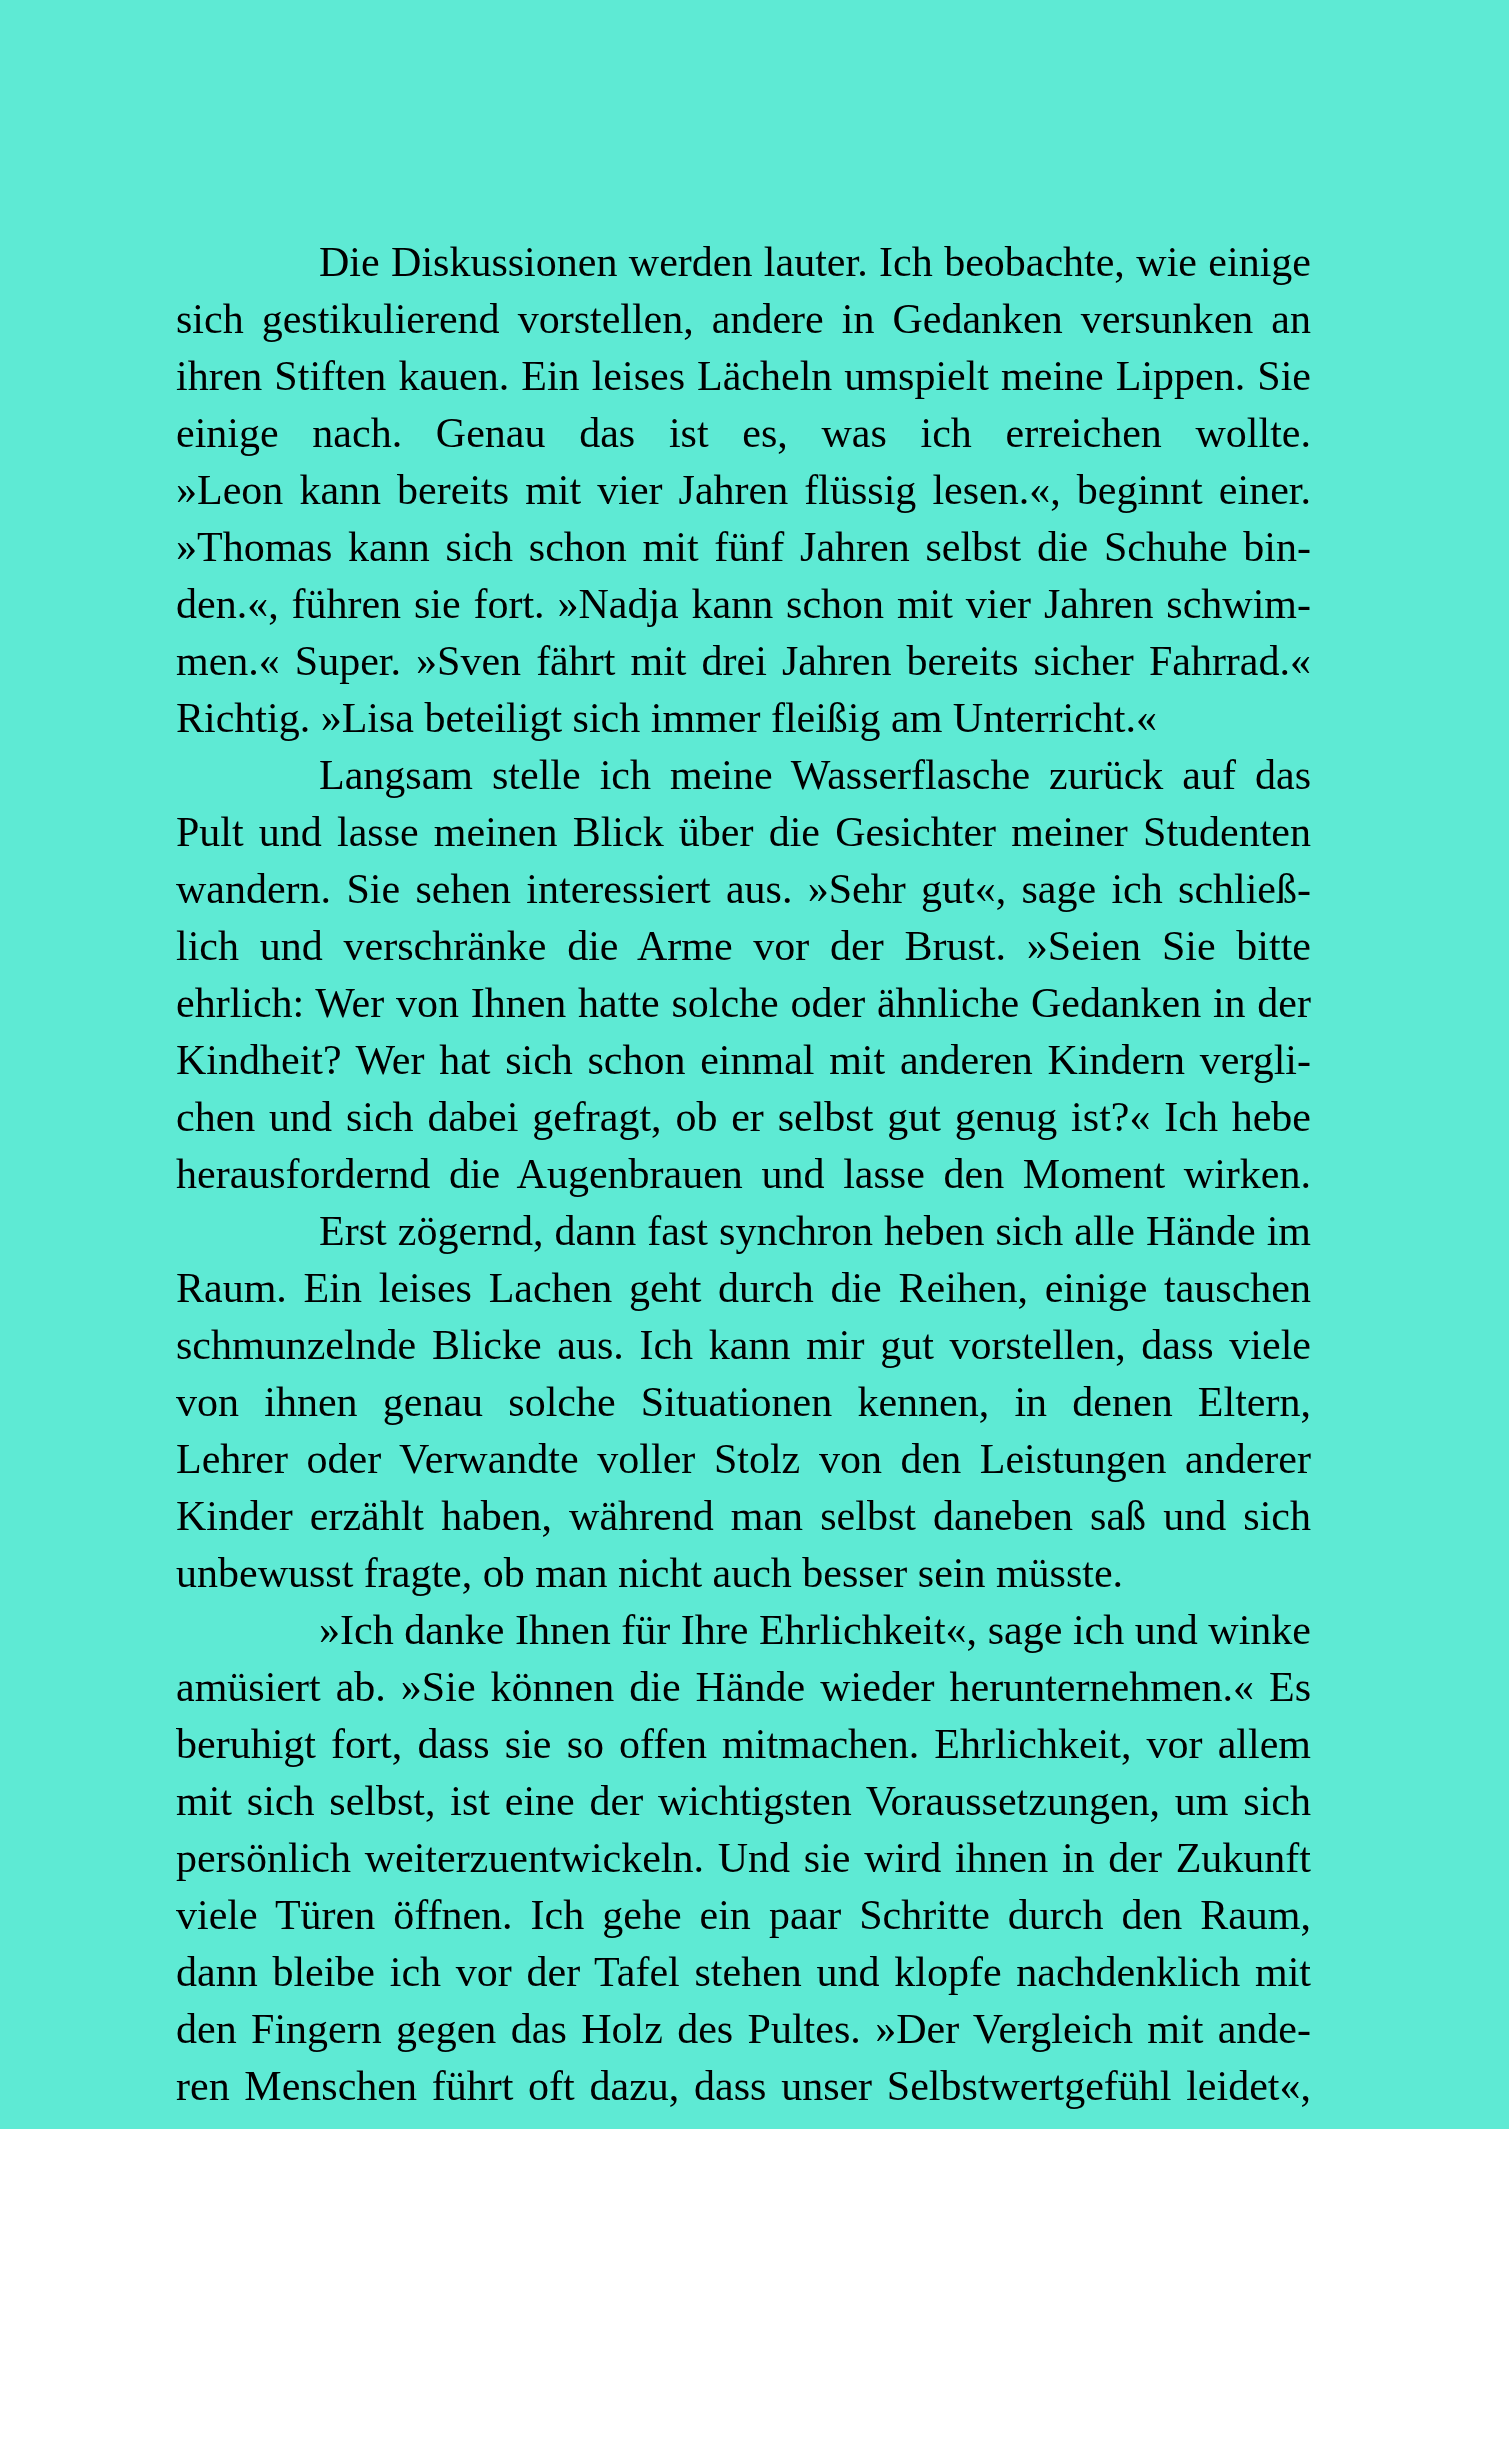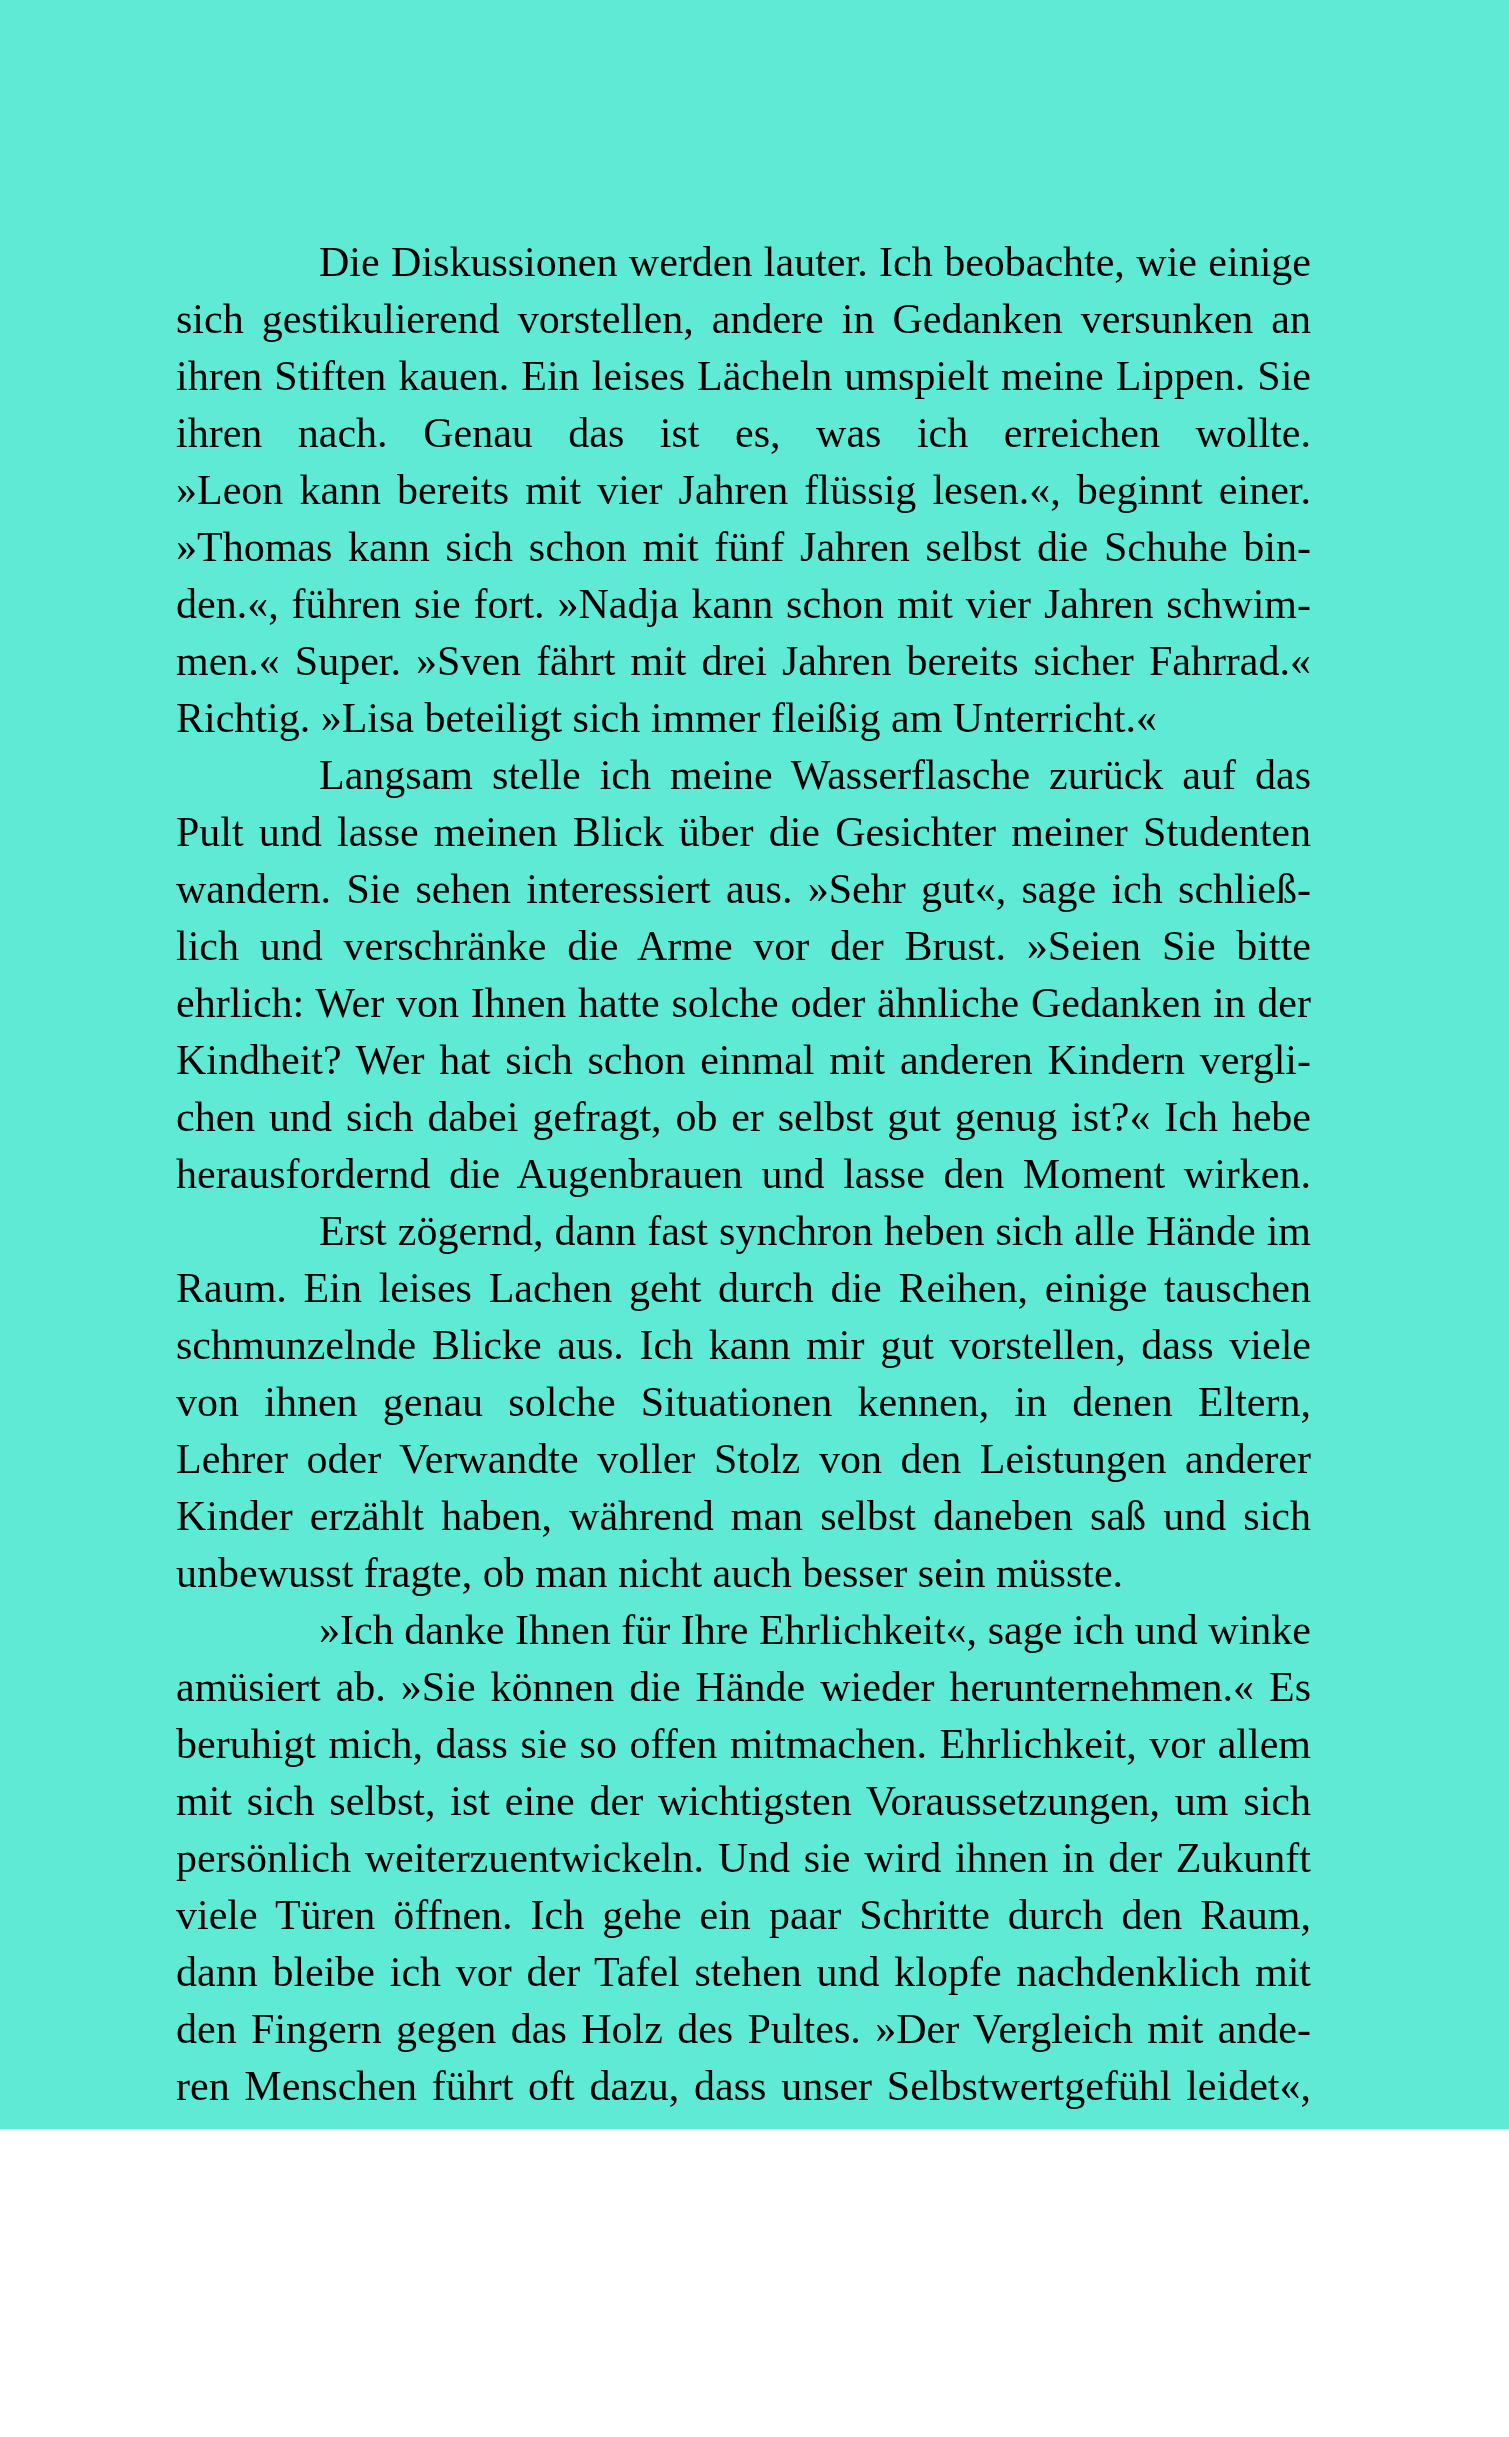--- a/index.html
+++ b/index.html
@@ -53,21 +53,21 @@
 </style>
 </head>
 <body>
 
 <div class="page">
   <div class="text-block">
       <div class="paragraph">
         <div class="line indent">Die Diskussionen werden lauter. Ich beobachte, wie einige</div>
         <div class="line">sich gestikulierend vorstellen, andere in Gedanken versunken an</div>
         <div class="line">ihren Stiften kauen. Ein leises Lächeln umspielt meine Lippen. Sie</div>
-        <div class="line">ihren nach. Genau das ist es, was ich erreichen wollte.</div>
+        <div class="line">einige nach. Genau das ist es, was ich erreichen wollte.</div>
       </div>
       <div class="paragraph">
         <div class="line">»Leon kann bereits mit vier Jahren flüssig lesen.«, beginnt einer.</div>
         <div class="line">»Thomas kann sich schon mit fünf Jahren selbst die Schuhe bin-</div>
         <div class="line">den.«, führen sie fort. »Nadja kann schon mit vier Jahren schwim-</div>
         <div class="line">men.« Super. »Sven fährt mit drei Jahren bereits sicher Fahrrad.«</div>
         <div class="line endline">Richtig. »Lisa beteiligt sich immer fleißig am Unterricht.«</div>
       </div>
       <div class="paragraph">
         <div class="line indent">Langsam stelle ich meine Wasserflasche zurück auf das</div>
@@ -84,21 +84,21 @@
         <div class="line">Raum. Ein leises Lachen geht durch die Reihen, einige tauschen</div>
         <div class="line">schmunzelnde Blicke aus. Ich kann mir gut vorstellen, dass viele</div>
         <div class="line">von ihnen genau solche Situationen kennen, in denen Eltern,</div>
         <div class="line">Lehrer oder Verwandte voller Stolz von den Leistungen anderer</div>
         <div class="line">Kinder erzählt haben, während man selbst daneben saß und sich</div>
         <div class="line endline">unbewusst fragte, ob man nicht auch besser sein müsste.</div>
       </div>
       <div class="paragraph">
         <div class="line indent">»Ich danke Ihnen für Ihre Ehrlichkeit«, sage ich und winke</div>
         <div class="line">amüsiert ab. »Sie können die Hände wieder herunternehmen.« Es</div>
-        <div class="line">beruhigt mich, dass sie so offen mitmachen. Ehrlichkeit, vor allem</div>
+        <div class="line">beruhigt fort, dass sie so offen mitmachen. Ehrlichkeit, vor allem</div>
         <div class="line">mit sich selbst, ist eine der wichtigsten Voraussetzungen, um sich</div>
         <div class="line">persönlich weiterzuentwickeln. Und sie wird ihnen in der Zukunft</div>
         <div class="line">viele Türen öffnen. Ich gehe ein paar Schritte durch den Raum,</div>
         <div class="line">dann bleibe ich vor der Tafel stehen und klopfe nachdenklich mit</div>
         <div class="line">den Fingern gegen das Holz des Pultes. »Der Vergleich mit ande-</div>
         <div class="line">ren Menschen führt oft dazu, dass unser Selbstwertgefühl leidet«,</div>
       </div>
     </div>
   <div class="folio">14</div>
 </div>

